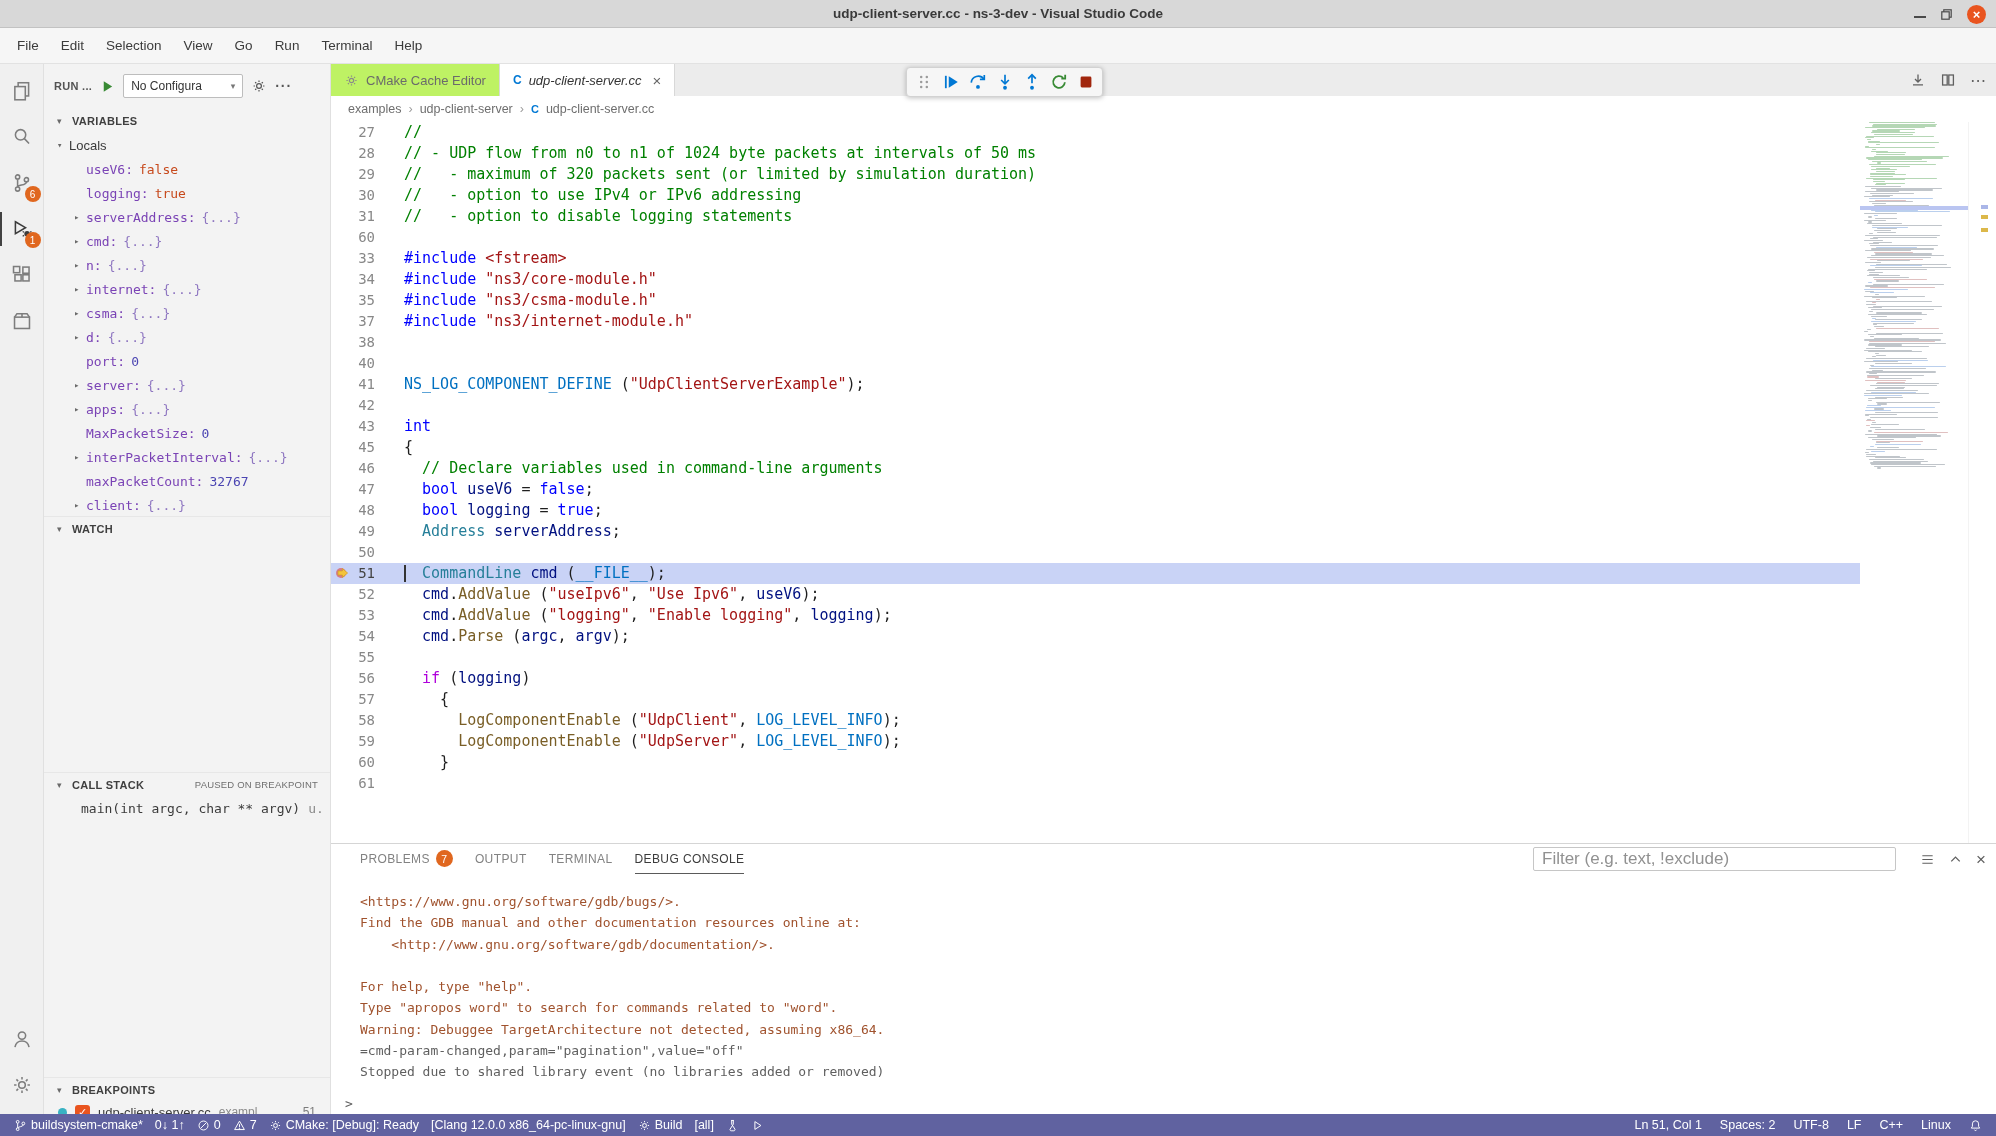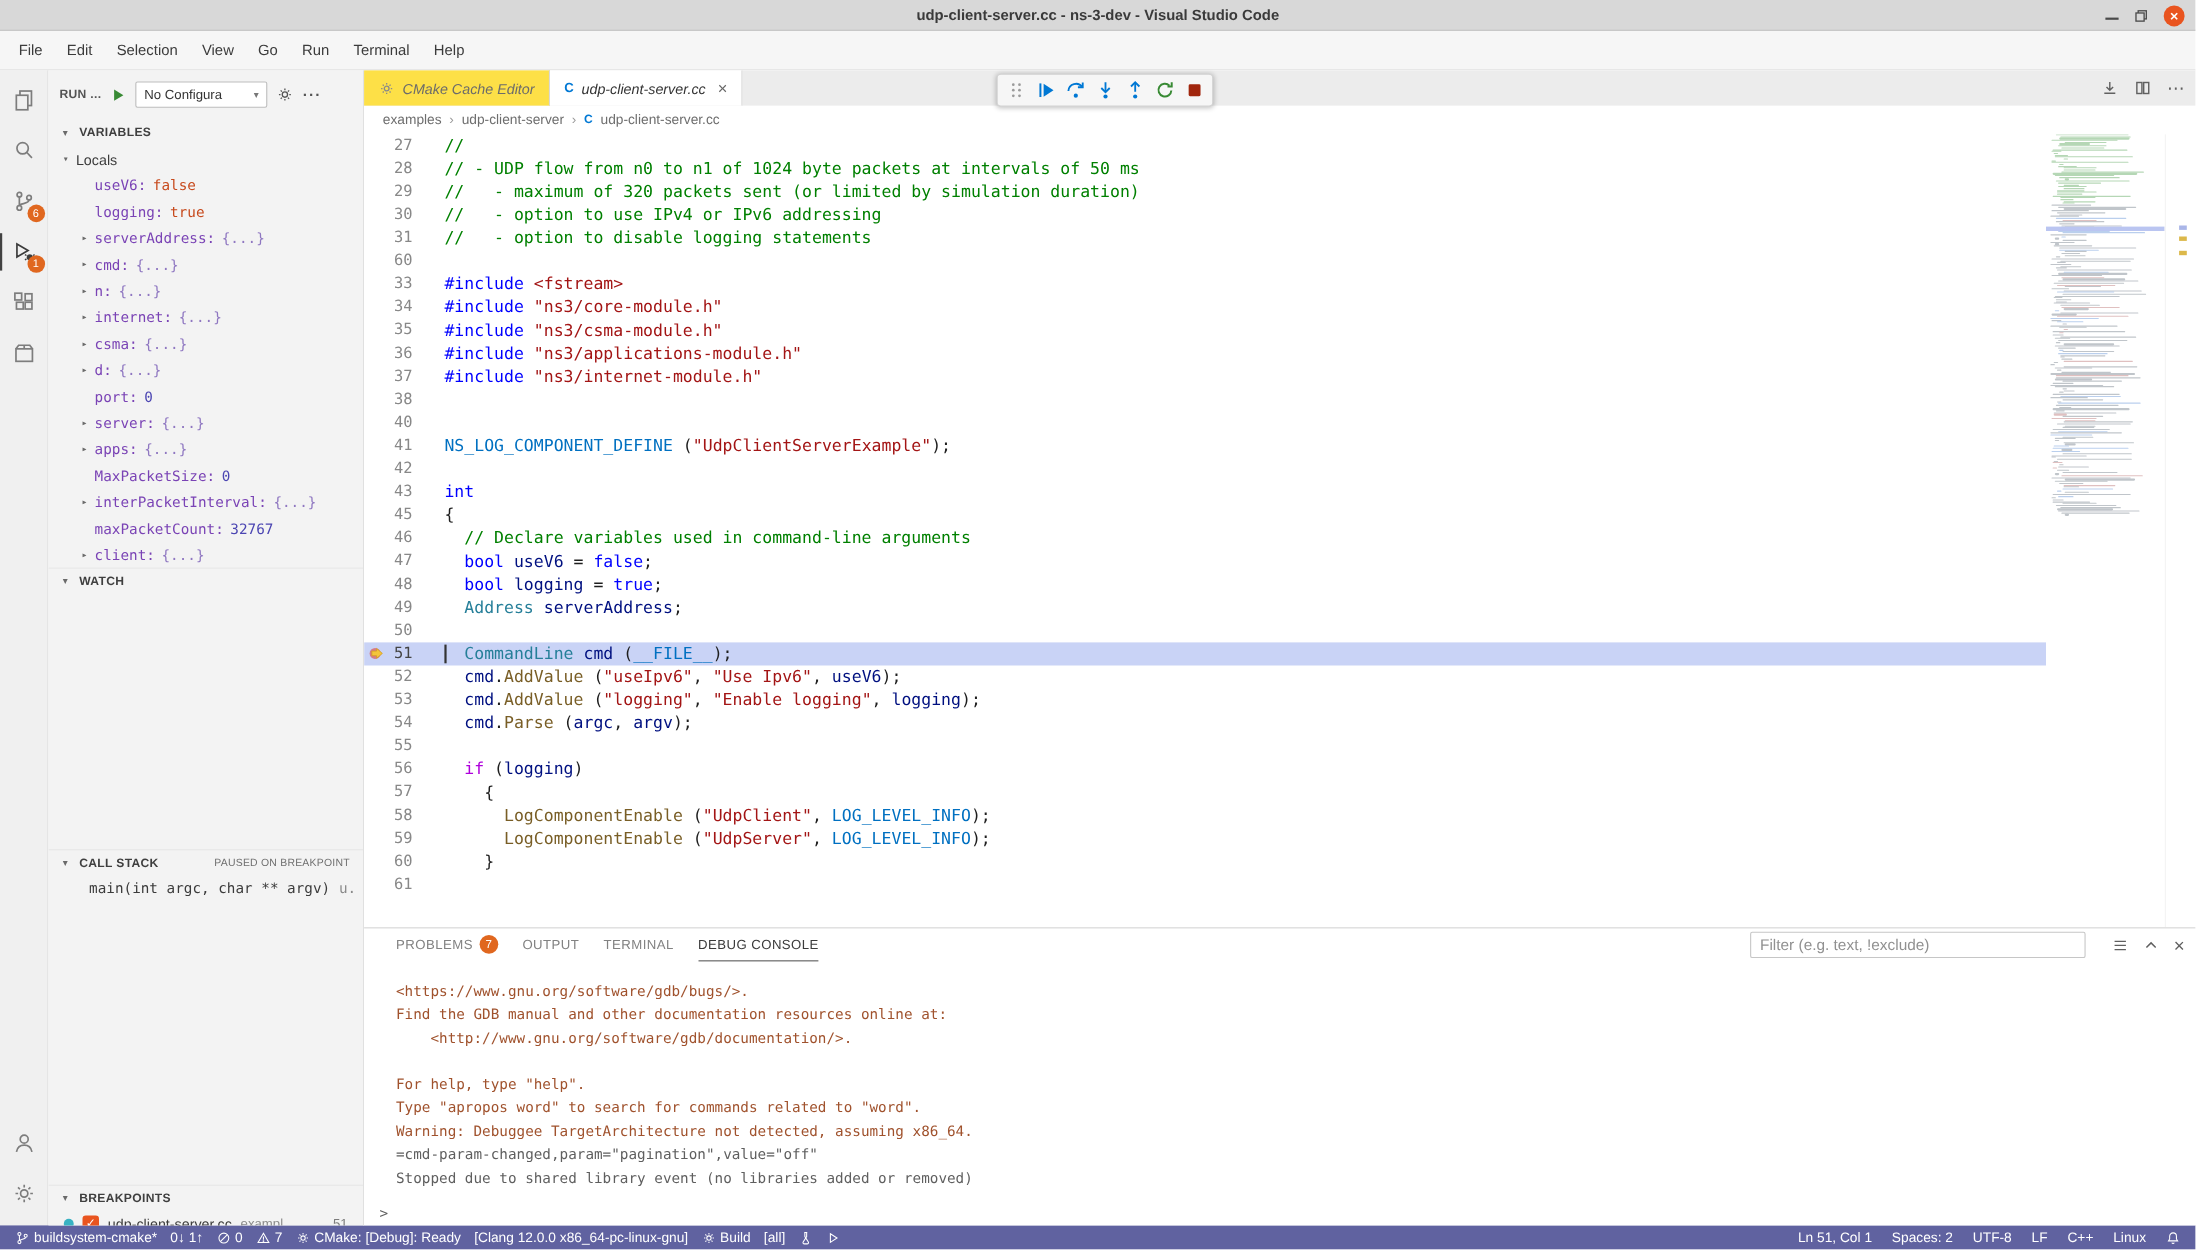--- a/index.html
+++ b/index.html
@@ -80,21 +80,21 @@
   .bp-file { white-space:nowrap; }
   .bp-path { font-size:12px; white-space:nowrap; overflow:hidden; }
   .bp-line { margin-left:auto; color:#7b7b7b; font-size:12px; }
 
   
   .editor-col { flex:1; display:flex; flex-direction:column; min-width:0; }
   .editor-area { height:779px; position:relative; background:#fff; flex:0 0 auto; }
   .tabbar { height:32px; background:#ececec; display:flex; position:relative; }
   .tab { height:32px; display:flex; align-items:center; gap:7px; padding:0 13px; font-size:13px;
     border-right:1px solid #d8d8d8; cursor:pointer; white-space:nowrap; }
-  .tab.inactive { background:#fde047; color:#6b6b6b;font-style:italic; }
+  .tab.inactive { background:#bef264; color:#6b6b6b; }
   .tab.active { background:#ffffff; color:#333; }
   .ital { font-style:italic; }
   .tab-icon svg { width:15px; height:15px; display:block; }
   .c-badge { color:#0078d4; font-weight:bold; font-size:12px; }
   .tab-close { color:#666; font-size:15px; margin-left:4px; cursor:pointer; }
   .tab-actions { position:absolute; right:10px; top:0; height:32px; display:flex; align-items:center; gap:14px; }
   .tab-actions .ticon { cursor:pointer; display:flex; color:#616161; }
   .tab-actions svg { width:16px; height:16px; }
   .breadcrumbs { height:26px; background:#fff; display:flex; align-items:center; gap:7px;
     padding-left:17px; font-size:12.5px; color:#6e6e6e; cursor:pointer; }
@@ -128,22 +128,22 @@
   .drag-dots { cursor:grab; }
 
   
   .panel { height:271px; position:relative; border-top:1px solid #d5d5d5; background:#fff; flex:0 0 auto; }
   .panel-tabbar { height:30px; display:flex; align-items:center; gap:22px; padding-left:29px; }
   .panel-tab { height:30px; display:flex; align-items:center; gap:6px; font-size:12px; letter-spacing:.4px;
     color:#828282; cursor:pointer; border-bottom:1.5px solid transparent; }
   .panel-tab.active { color:#3b3b3b; border-bottom-color:#5a5a5a; }
   .pbadge { background:var(--accent-badge,#e0671f); color:#fff; border-radius:50%; width:17px; height:17px;
     font-size:10.5px; display:flex; align-items:center; justify-content:center; }
-  .filter { position:absolute; right:100px; top:3px; width:305px; height:24px; border:1px solid #c6c6c6;
-    border-radius:2px; background:#fff; font-size:14px; padding:0 8px; color:#333; outline:none; }
+  .filter { position:absolute; right:100px; top:3px; width:363px; height:24px; border:1px solid #c6c6c6;
+    border-radius:2px; background:#fff; font-size:17px; padding:0 8px; color:#333; outline:none; }
   .filter::placeholder { color:#919191; }
   .panel-actions { position:absolute; right:10px; top:3px; height:24px; display:flex; align-items:center;
     gap:13px; color:#5f5f5f; }
   .panel-actions .picon { cursor:pointer; display:flex; }
   .panel-actions svg { width:15px; height:15px; }
   .panel-actions .x { font-size:17px; line-height:15px; }
   .panel-content { position:absolute; top:30px; left:0; right:0; bottom:0; overflow:hidden;
     padding:17px 0 0 29px; font-family:"DejaVu Sans Mono","Liberation Mono",monospace; font-size:13px; }
   .con-line { height:21.3px; line-height:21.3px; white-space:pre; }
   .con-line.g { color:#a0522d; }
@@ -438,21 +438,20 @@
           <div class="code-scroll" id="code-host">
               <div class="code-row"><span class="ln">27</span><span class="ltext"><span class="tk-c">//</span></span></div>
               <div class="code-row"><span class="ln">28</span><span class="ltext"><span class="tk-c">// - UDP flow from n0 to n1 of 1024 byte packets at intervals of 50 ms</span></span></div>
               <div class="code-row"><span class="ln">29</span><span class="ltext"><span class="tk-c">//   - maximum of 320 packets sent (or limited by simulation duration)</span></span></div>
               <div class="code-row"><span class="ln">30</span><span class="ltext"><span class="tk-c">//   - option to use IPv4 or IPv6 addressing</span></span></div>
               <div class="code-row"><span class="ln">31</span><span class="ltext"><span class="tk-c">//   - option to disable logging statements</span></span></div>
               <div class="code-row"><span class="ln">60</span><span class="ltext"></span></div>
               <div class="code-row"><span class="ln">33</span><span class="ltext"><span class="tk-k">#include</span><span class="tk-p"> </span><span class="tk-s">&lt;fstream&gt;</span></span></div>
               <div class="code-row"><span class="ln">34</span><span class="ltext"><span class="tk-k">#include</span><span class="tk-p"> </span><span class="tk-s">"ns3/core-module.h"</span></span></div>
               <div class="code-row"><span class="ln">35</span><span class="ltext"><span class="tk-k">#include</span><span class="tk-p"> </span><span class="tk-s">"ns3/csma-module.h"</span></span></div>
-              <div class="code-row"><span class="ln">36</span><span class="ltext"><span class="tk-k">#include</span><span class="tk-p"> </span><span class="tk-s">"ns3/applications-module.h"</span></span></div>
               <div class="code-row"><span class="ln">37</span><span class="ltext"><span class="tk-k">#include</span><span class="tk-p"> </span><span class="tk-s">"ns3/internet-module.h"</span></span></div>
               <div class="code-row"><span class="ln">38</span><span class="ltext"></span></div>
               <div class="code-row"><span class="ln">40</span><span class="ltext"></span></div>
               <div class="code-row"><span class="ln">41</span><span class="ltext"><span class="tk-m">NS_LOG_COMPONENT_DEFINE</span><span class="tk-p"> (</span><span class="tk-s">"UdpClientServerExample"</span><span class="tk-p">);</span></span></div>
               <div class="code-row"><span class="ln">42</span><span class="ltext"></span></div>
               <div class="code-row"><span class="ln">43</span><span class="ltext"><span class="tk-k">int</span></span></div>
               <div class="code-row"><span class="ln">45</span><span class="ltext"><span class="tk-p">{</span></span></div>
               <div class="code-row"><span class="ln">46</span><span class="ltext"><span class="tk-c">  // Declare variables used in command-line arguments</span></span></div>
               <div class="code-row"><span class="ln">47</span><span class="ltext"><span class="tk-p">  </span><span class="tk-k">bool</span><span class="tk-p"> </span><span class="tk-v">useV6</span><span class="tk-p"> = </span><span class="tk-k">false</span><span class="tk-p">;</span></span></div>
               <div class="code-row"><span class="ln">48</span><span class="ltext"><span class="tk-p">  </span><span class="tk-k">bool</span><span class="tk-p"> </span><span class="tk-v">logging</span><span class="tk-p"> = </span><span class="tk-k">true</span><span class="tk-p">;</span></span></div>

